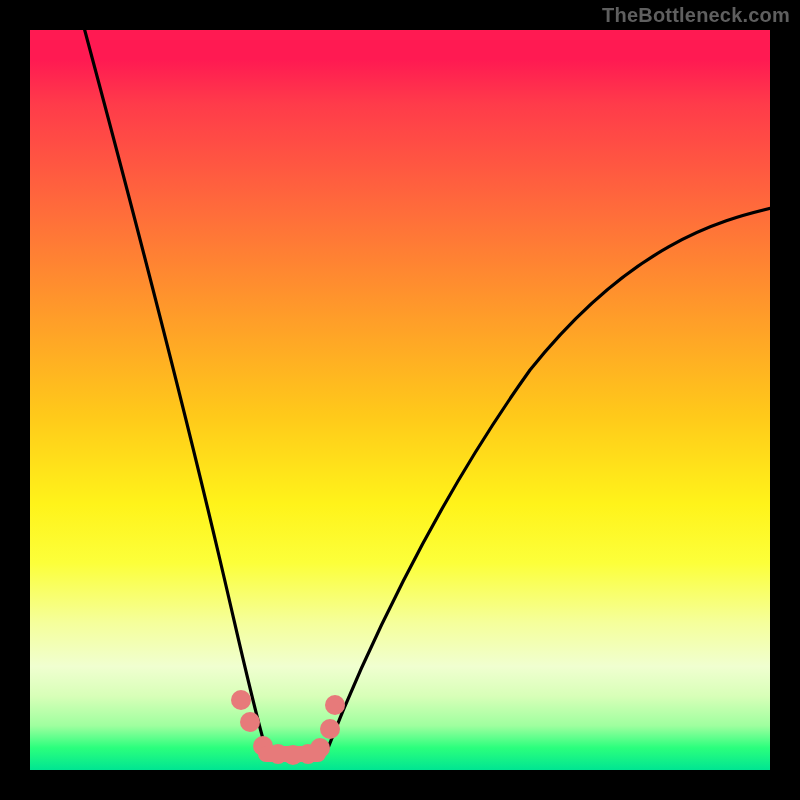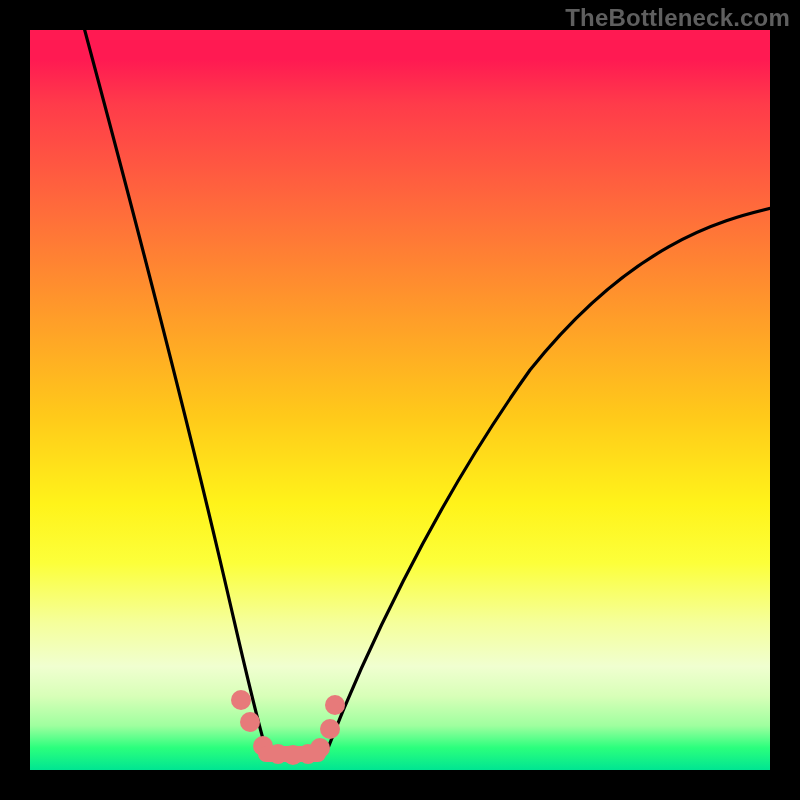--- a/index.html
+++ b/index.html
@@ -48,21 +48,21 @@
   }
   svg.curves {
     position: absolute;
     inset: 0;
   }
   .watermark {
     position: absolute;
     top: 4px;
     right: 10px;
     font-family: Arial, Helvetica, sans-serif;
-    font-size: 24px;
+    font-size: 20px;
     font-weight: 600;
     color: #5f5f5f;
     letter-spacing: 0.2px;
     user-select: none;
   }
 </style>
 </head>
 <body>
 
 <div class="frame">

